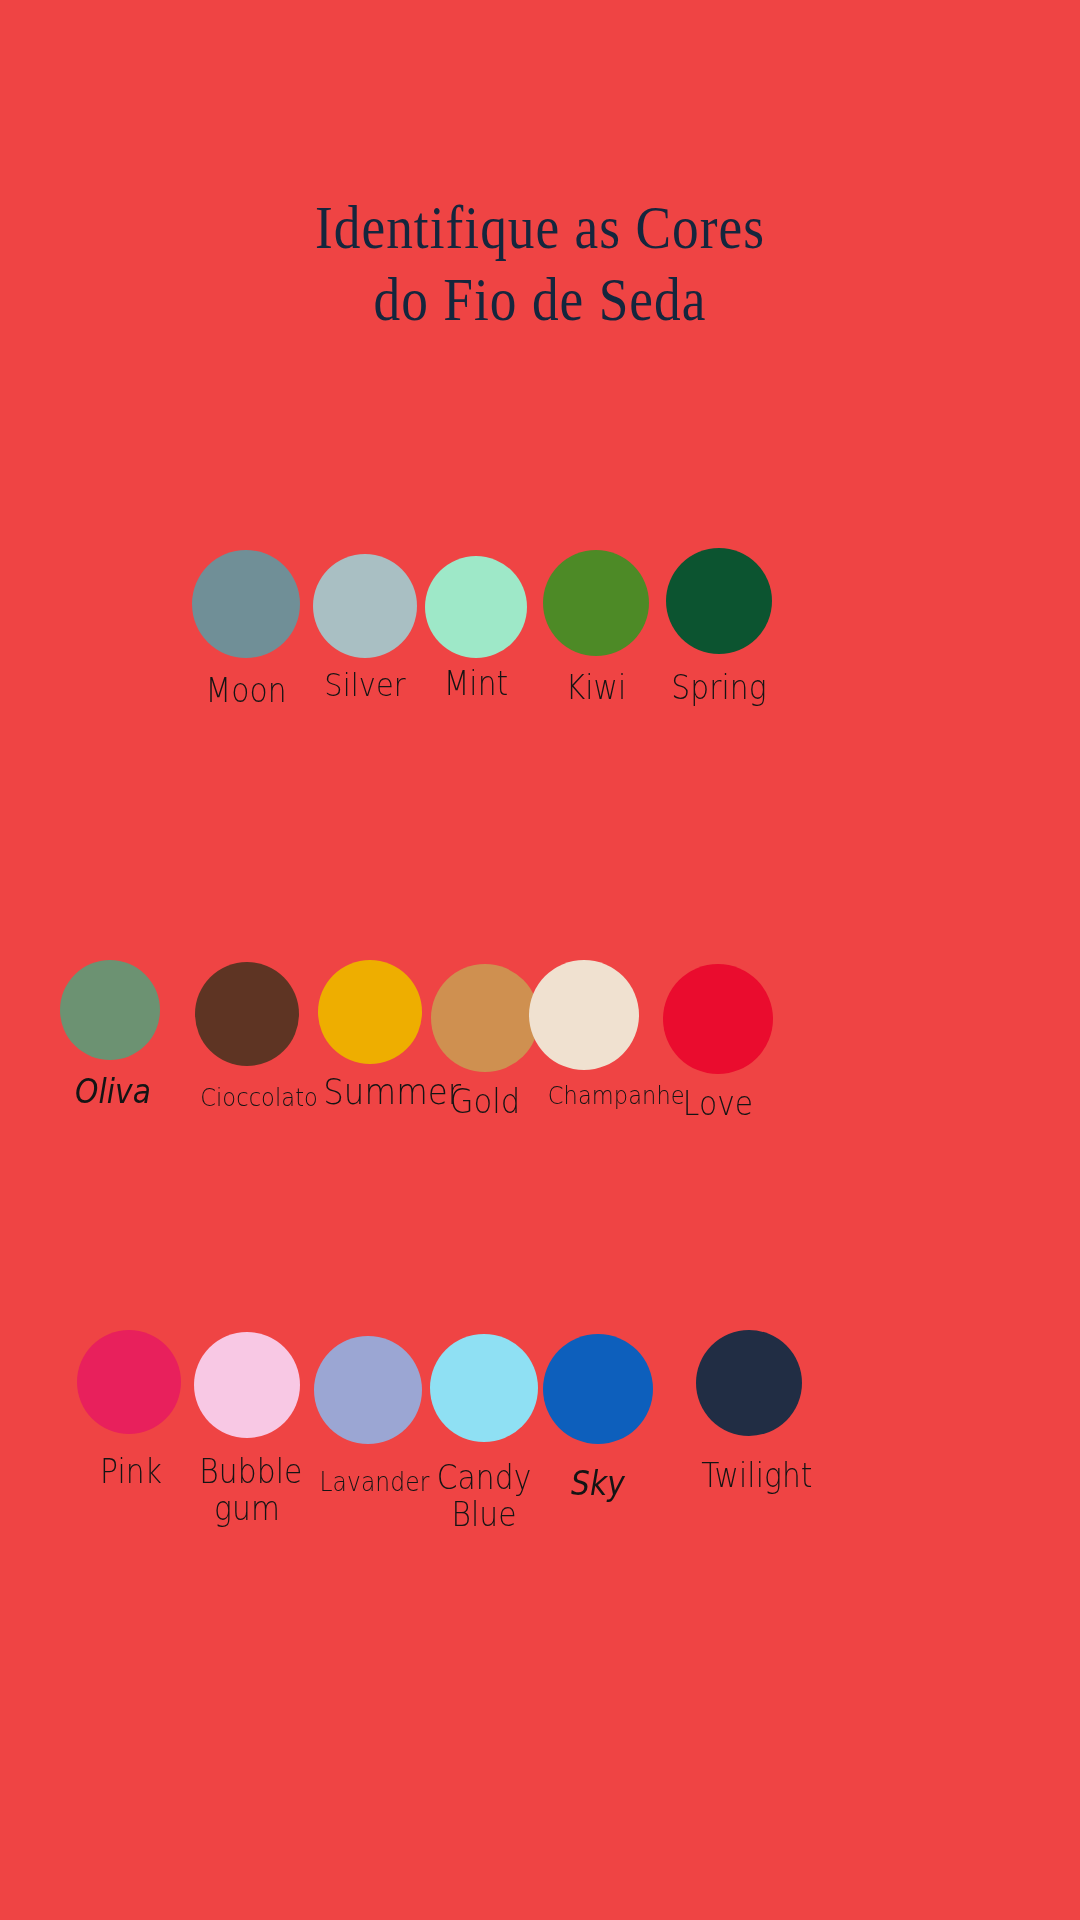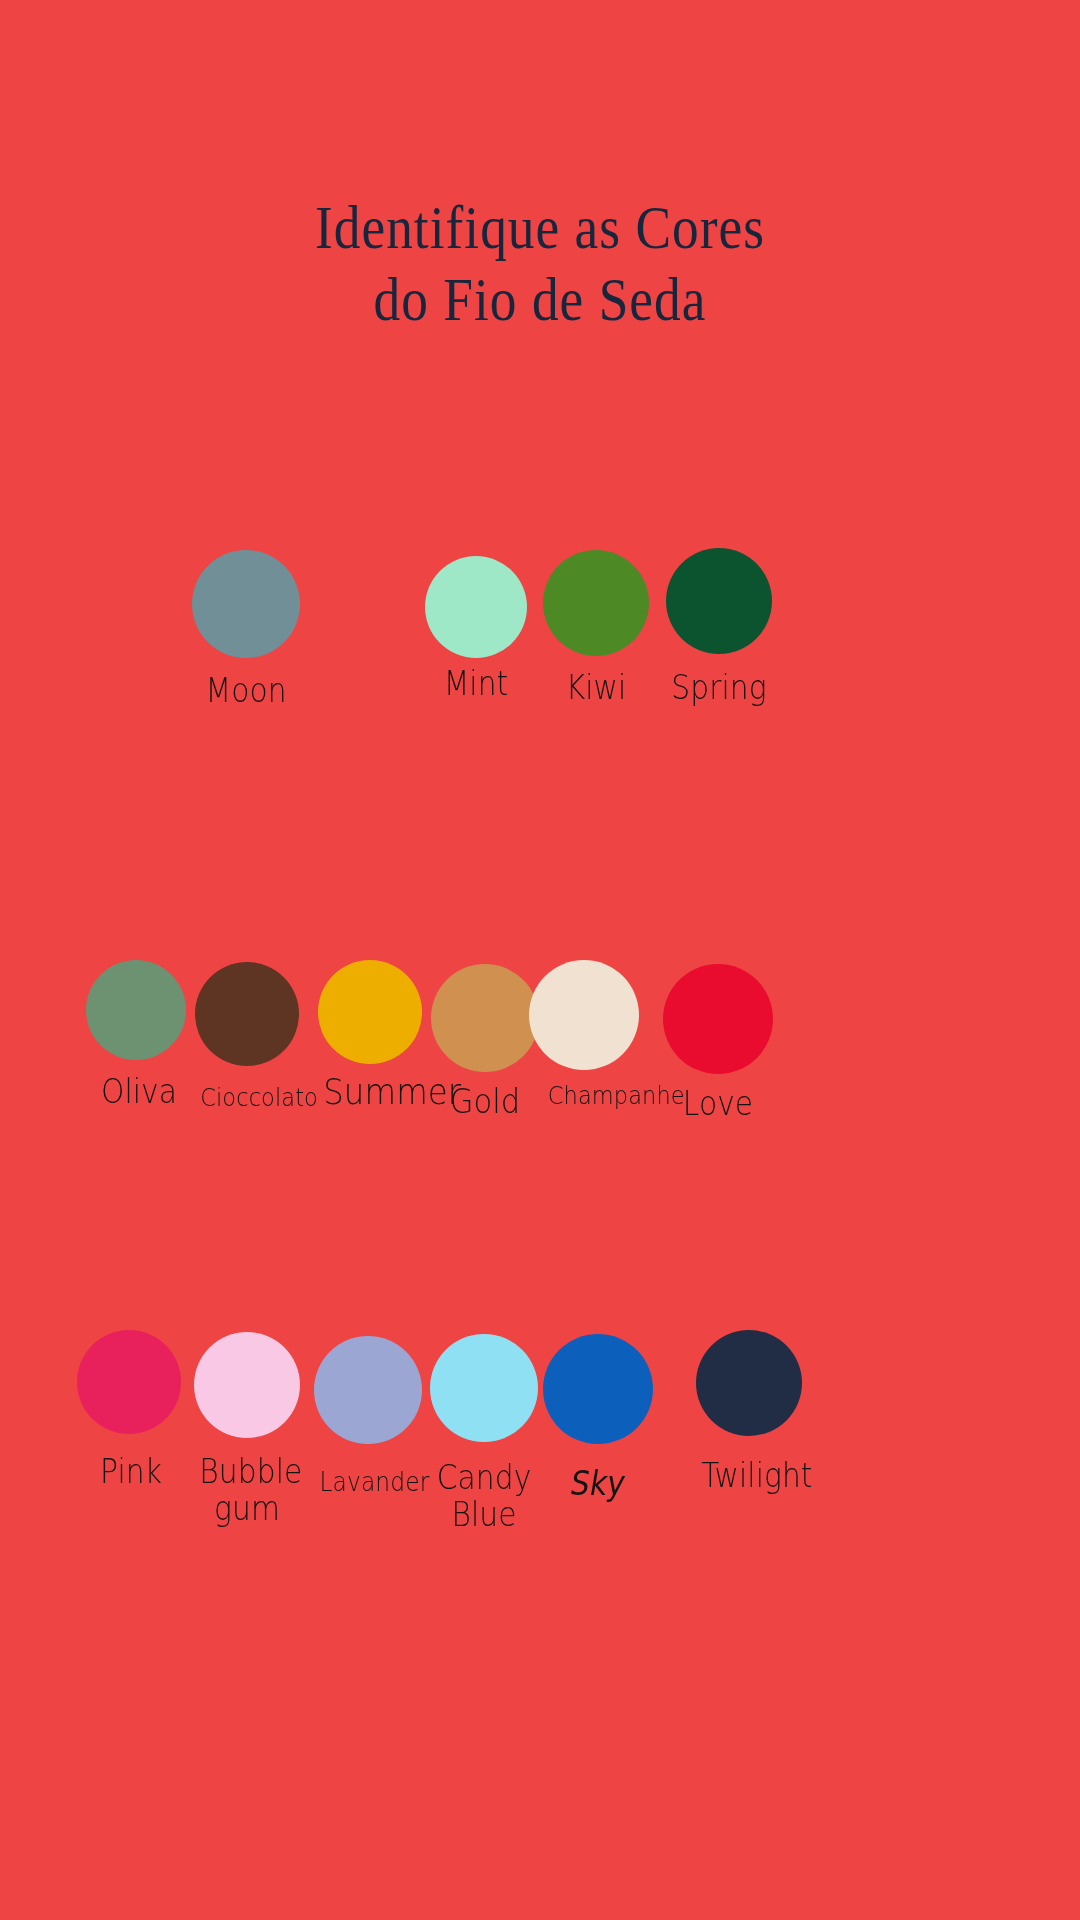--- a/index.html
+++ b/index.html
@@ -95,35 +95,39 @@
     <span class="line">Identifique as Cores</span>
     <span class="line">do Fio de Seda</span>
   </div>
 
   <div class="rows">
     <div class="row" id="row-0">
         <div class="swatch" style="left: 192px; width: 108px;">
           <span class="dot" style="width: 108px; height: 108px; background: rgb(112, 143, 151); margin-top: 2px;"></span>
           <span class="label" style="font-size: 33px; margin-top: 15px; margin-left: 0px; color: rgb(20, 20, 20);">Moon</span>
         </div>
+        <div class="swatch" style="left: 313px; width: 104px;">
+          <span class="dot" style="width: 104px; height: 104px; background: rgb(169, 191, 195); margin-top: 6px;"></span>
+          <span class="label" style="font-size: 32px; margin-top: 10px; margin-left: 0px; color: rgb(20, 20, 20);">Silver</span>
+        </div>
         <div class="swatch" style="left: 425px; width: 102px;">
           <span class="dot" style="width: 102px; height: 102px; background: rgb(158, 232, 200); margin-top: 8px;"></span>
           <span class="label" style="font-size: 33px; margin-top: 8px; margin-left: 0px; color: rgb(20, 20, 20);">Mint</span>
         </div>
         <div class="swatch" style="left: 543px; width: 106px;">
           <span class="dot" style="width: 106px; height: 106px; background: rgb(77, 138, 38); margin-top: 2px;"></span>
           <span class="label" style="font-size: 33px; margin-top: 14px; margin-left: 0px; color: rgb(20, 20, 20);">Kiwi</span>
         </div>
         <div class="swatch" style="left: 666px; width: 106px;">
           <span class="dot" style="width: 106px; height: 106px; background: rgb(12, 84, 48); margin-top: 0px;"></span>
           <span class="label" style="font-size: 33px; margin-top: 16px; margin-left: 0px; color: rgb(20, 20, 20);">Spring</span>
         </div>
       </div>
     <div class="row" id="row-1">
-        <div class="swatch" style="left: 86px; width: 100px;">
+        <div class="swatch" style="left: 60px; width: 100px; font-style: italic;">
           <span class="dot" style="width: 100px; height: 100px; background: rgb(108, 146, 114); margin-top: 0px;"></span>
           <span class="label" style="font-size: 33px; margin-top: 14px; margin-left: 6px; color: rgb(20, 20, 20);">Oliva</span>
         </div>
         <div class="swatch" style="left: 195px; width: 104px;">
           <span class="dot" style="width: 104px; height: 104px; background: rgb(94, 52, 35); margin-top: 2px;"></span>
           <span class="label" style="font-size: 25px; margin-top: 18px; margin-left: 0px; color: rgb(20, 20, 20);">Cioccolato</span>
         </div>
         <div class="swatch" style="left: 318px; width: 104px;">
           <span class="dot" style="width: 104px; height: 104px; background: rgb(238, 174, 0); margin-top: 0px;"></span>
           <span class="label" style="font-size: 36px; margin-top: 8px; margin-left: 0px; color: rgb(20, 20, 20);">Summer</span>

